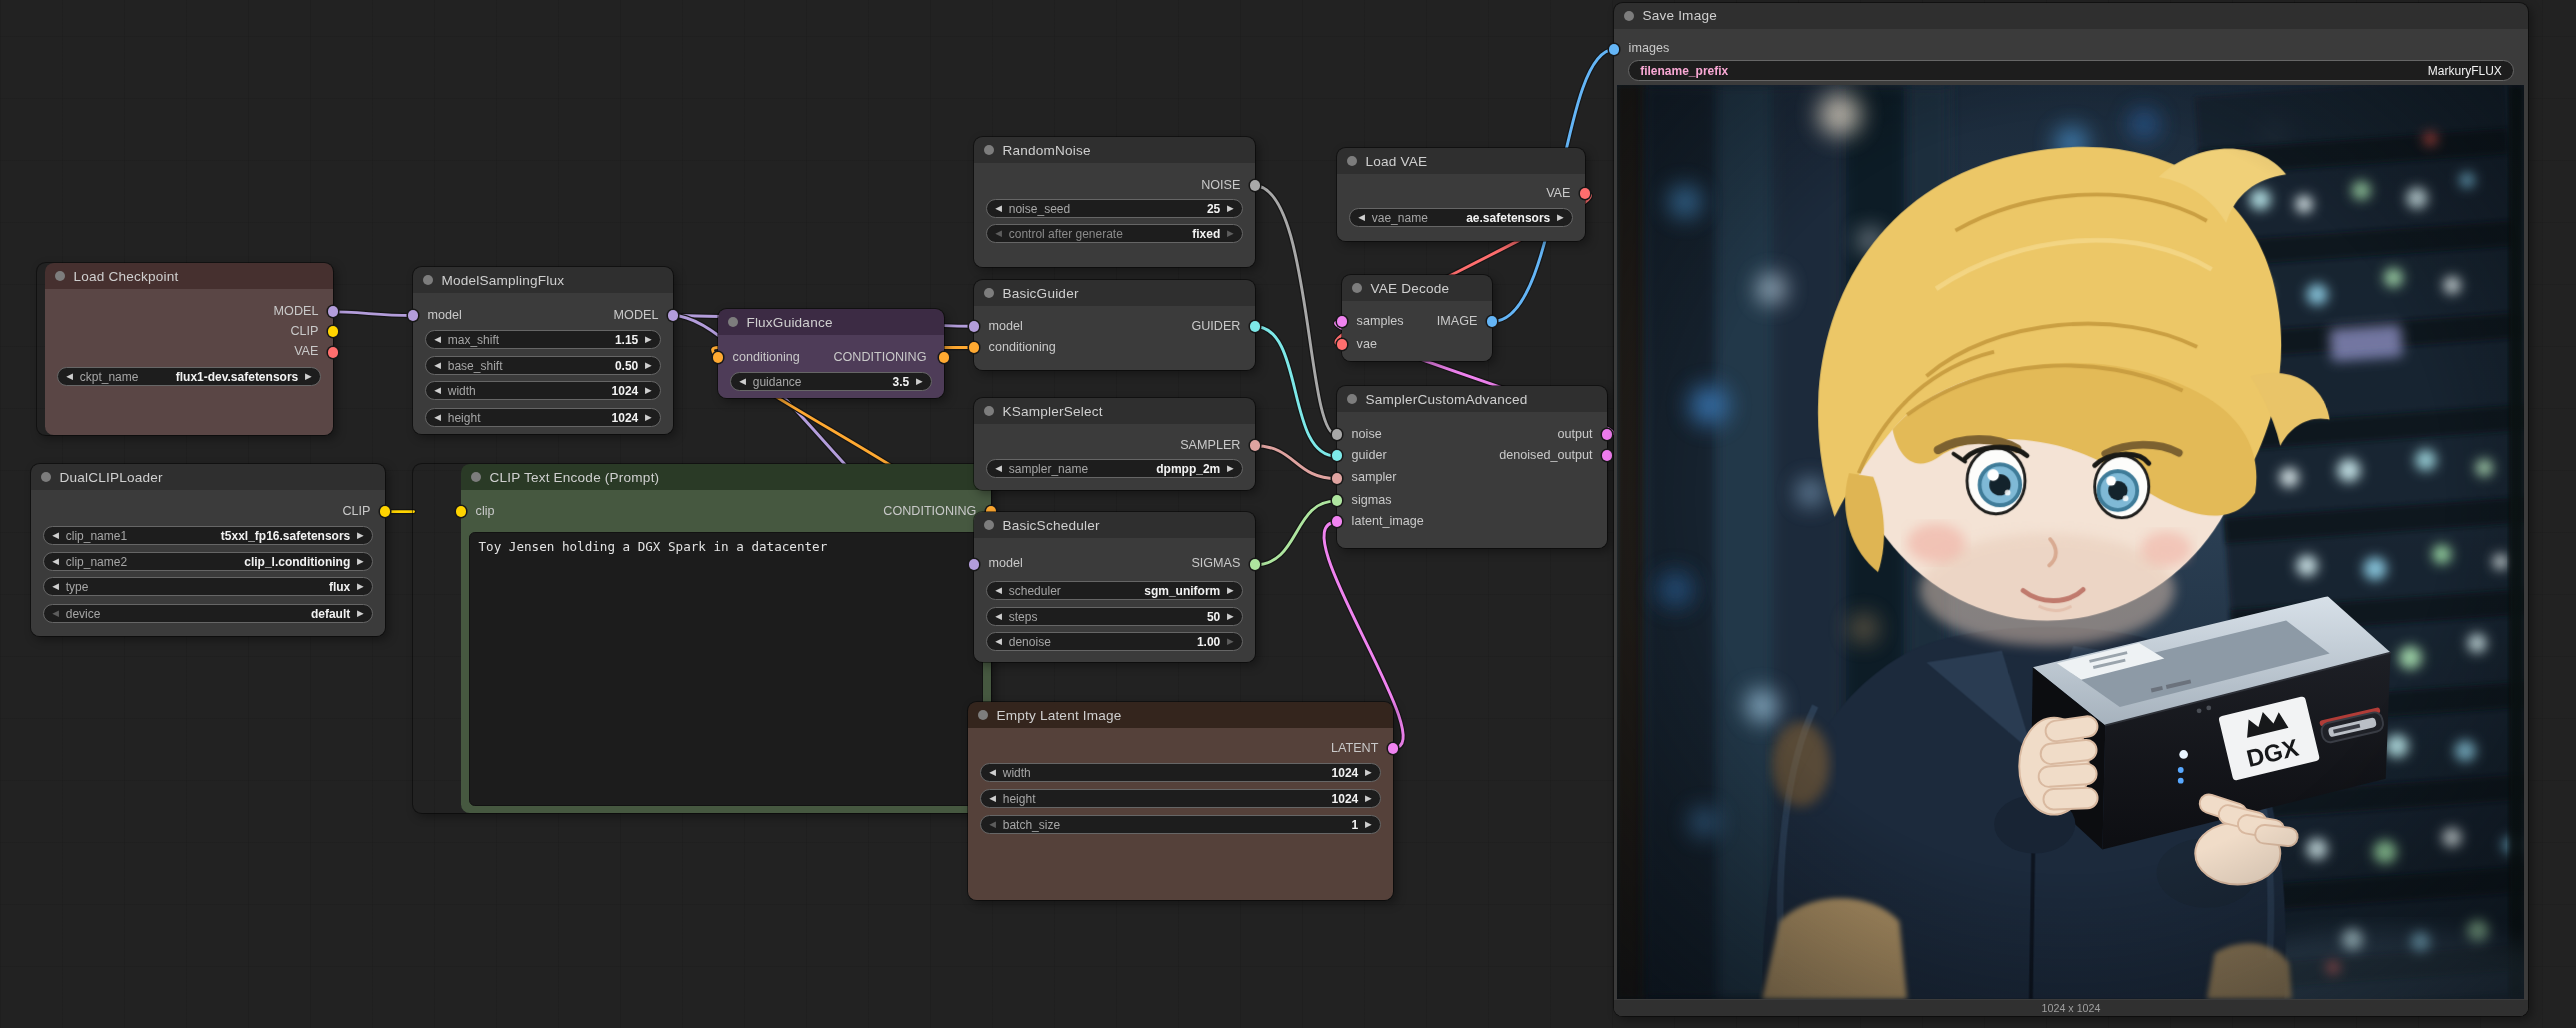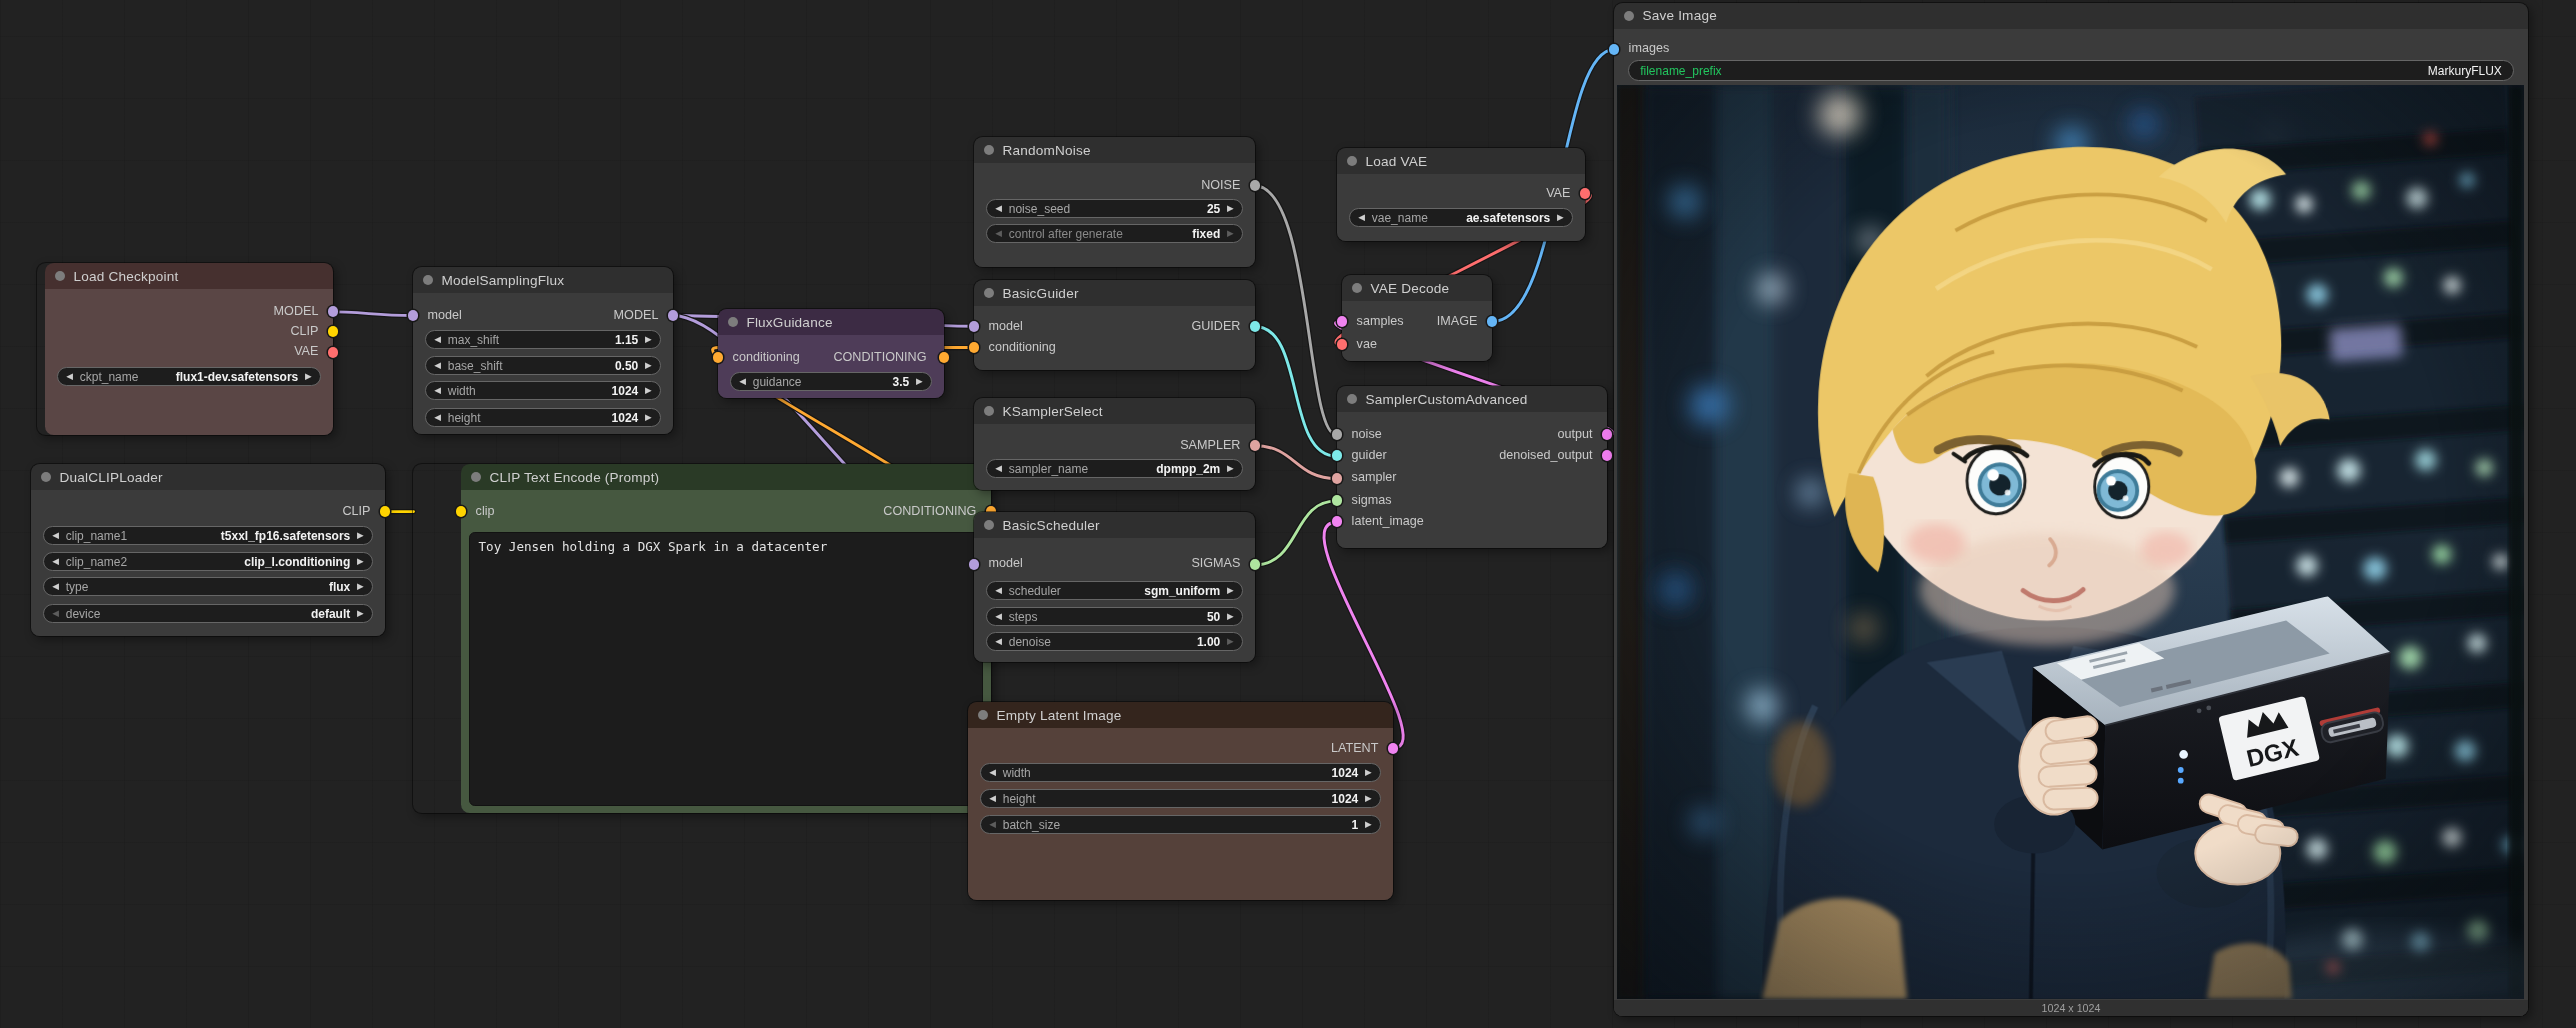--- a/index.html
+++ b/index.html
@@ -49,21 +49,21 @@
   .widget .spacer{flex:1;}
   .widget .wvalue{color:#f2f2f2;font-weight:700;}
 
   .prompt-box{position:absolute;background:#1c1c1c;border:1px solid #121212;border-radius:5.8px;
               color:#e2e2e2;font-family:"DejaVu Sans Mono", monospace;font-size:12.6px;
               padding:5.8px 8.7px;box-sizing:border-box;white-space:pre-wrap;}
 
   .fn-widget{position:absolute;left:13.6px;right:13.6px;height:21.4px;border-radius:11.6px;
              background:#1d1d1d;border:1px solid #666;display:flex;align-items:center;
              justify-content:space-between;padding:0 11.6px;font-size:12px;box-sizing:border-box;}
-  .fn-widget .wlabel{color:#22c55e;} .fn-widget .wvalue{color:#f2f2f2;}
+  .fn-widget .wlabel{color:#f9a8d4;font-weight:bold;} .fn-widget .wvalue{color:#f2f2f2;}
 
   .preview-wrap{position:absolute;left:2.9px;top:56px;width:907px;height:914px;overflow:hidden;}
   .caption-bar{position:absolute;left:0;right:0;top:971px;height:16.5px;background:#303030;
                border-radius:0 0 8.7px 8.7px;display:flex;align-items:center;justify-content:center;
                font-size:10.7px;color:#9f9f9f;}
 </style>
 </head>
 <body>
 
 <svg id="links" width="2576" height="1029" viewBox="0 0 2654 1060">

